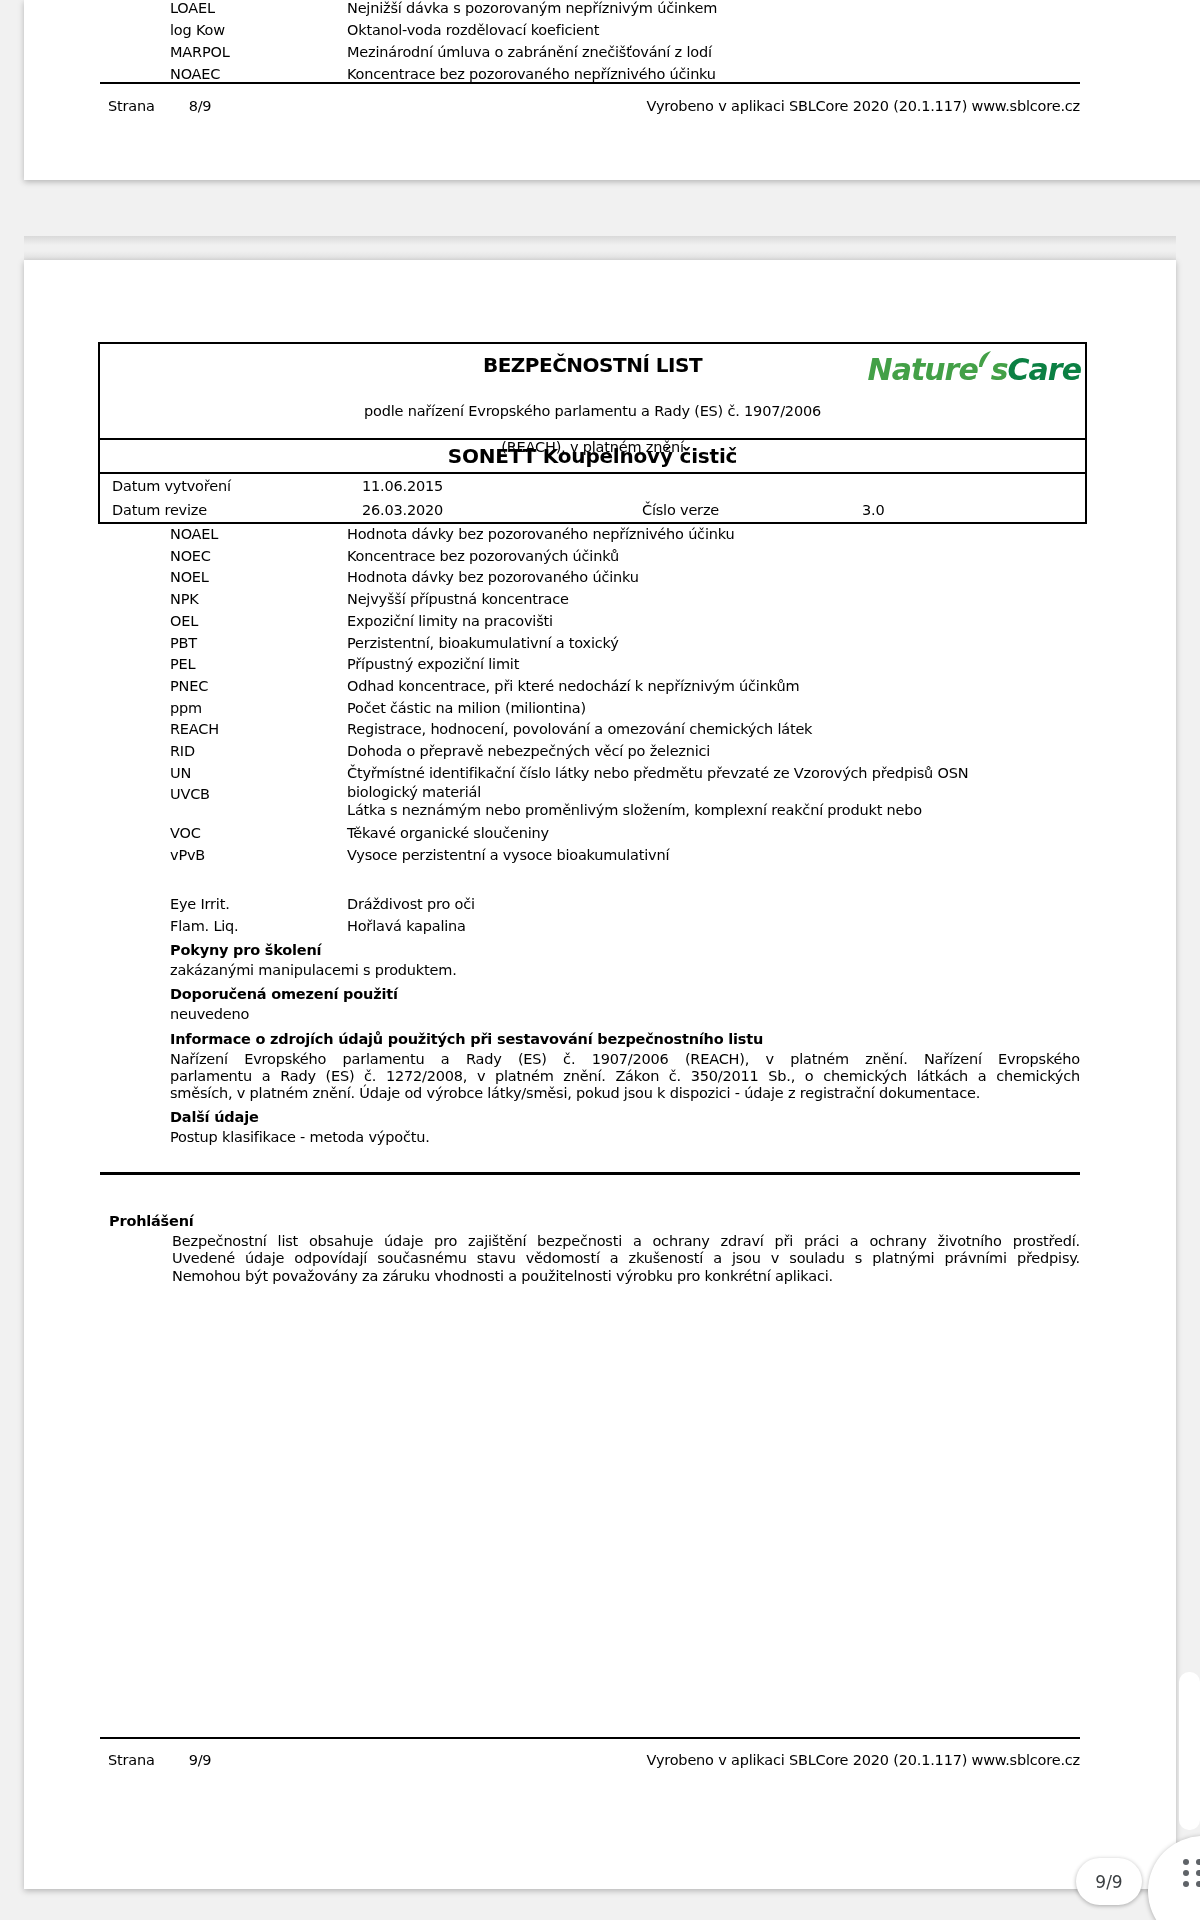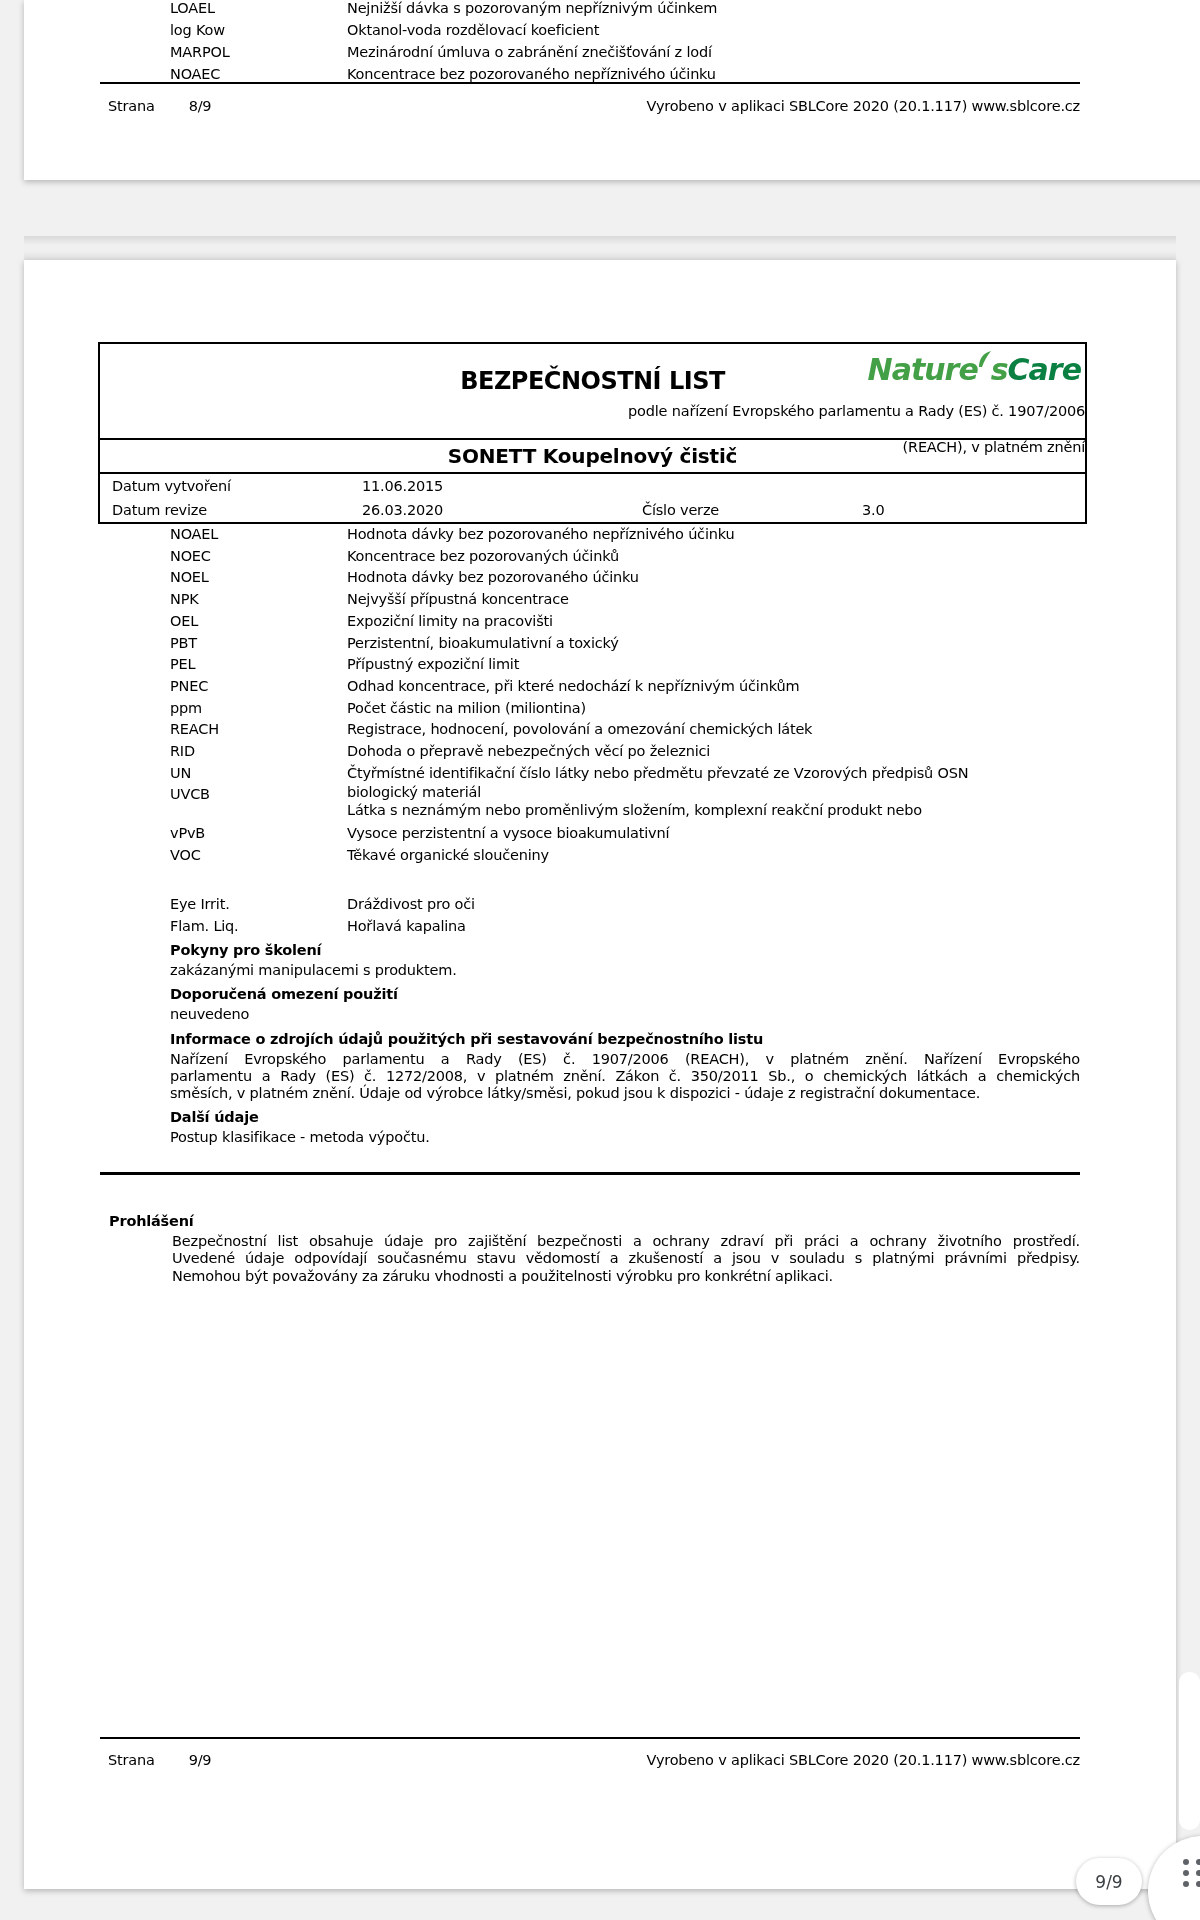--- a/index.html
+++ b/index.html
@@ -37,23 +37,23 @@
   
   .footer{position:absolute;left:84px;width:972px;display:flex;line-height:20px;}
   .f8text{top:96px;}
   .f9text{top:1490px;}
   .footer .pnum{margin-left:34px;}
   .footer .gen{margin-left:auto;}
 
   
   .hbox{position:absolute;left:74px;top:82px;width:985px;border:2px solid #000;background:#fff;}
   .hbox-title{position:relative;height:94px;}
-  .doc-title{position:absolute;top:23px;left:0;right:0;text-align:center;
-             font-weight:bold;font-size:24px;letter-spacing:-0.5px;}
-  .doc-sub{position:absolute;left:0;right:0;text-align:right;line-height:19px;}
+  .doc-title{position:absolute;top:9px;left:0;right:0;text-align:center;
+             font-weight:bold;font-size:20px;letter-spacing:-0.5px;}
+  .doc-sub{position:absolute;left:0;right:0;text-align:center;line-height:19px;}
   .sub1{top:58px;} .sub2{top:94px;}
   .logo{position:absolute;right:4px;top:8px;font-style:italic;font-weight:bold;
         font-size:30px;letter-spacing:-1px;white-space:nowrap;}
   .logo .leaf{display:inline-block;vertical-align:baseline;transform:translateY(-13px);}
   .hbox-product{border-top:2px solid #000;border-bottom:2px solid #000;height:32px;
                 line-height:32px;text-align:center;font-weight:bold;font-size:20px;}
   .drow{position:relative;height:24px;line-height:24px;}
   .drow span{position:absolute;white-space:nowrap;}
   .dlab{left:12px;} .dval{left:262px;} .vlab{left:542px;} .vval{left:762px;}
 
@@ -208,27 +208,27 @@
 
         <div class="row">
           <div class="abbr">UVCB</div>
           <div class="def multi">
             <div>biologický materiál</div>
             <div>Látka s neznámým nebo proměnlivým složením, komplexní reakční produkt nebo</div>
           </div>
         </div>
 
         <div class="row">
+          <div class="abbr">VOC</div>
+          <div class="def">Těkavé organické sloučeniny</div>
+        </div>
+
+        <div class="row">
           <div class="abbr">vPvB</div>
           <div class="def">Vysoce perzistentní a vysoce bioakumulativní</div>
-        </div>
-
-        <div class="row">
-          <div class="abbr">VOC</div>
-          <div class="def">Těkavé organické sloučeniny</div>
         </div>
       </div>
 
     <div class="abbr-block hzrows">
 
         <div class="row">
           <div class="abbr">Eye Irrit.</div>
           <div class="def">Dráždivost pro oči</div>
         </div>
 

